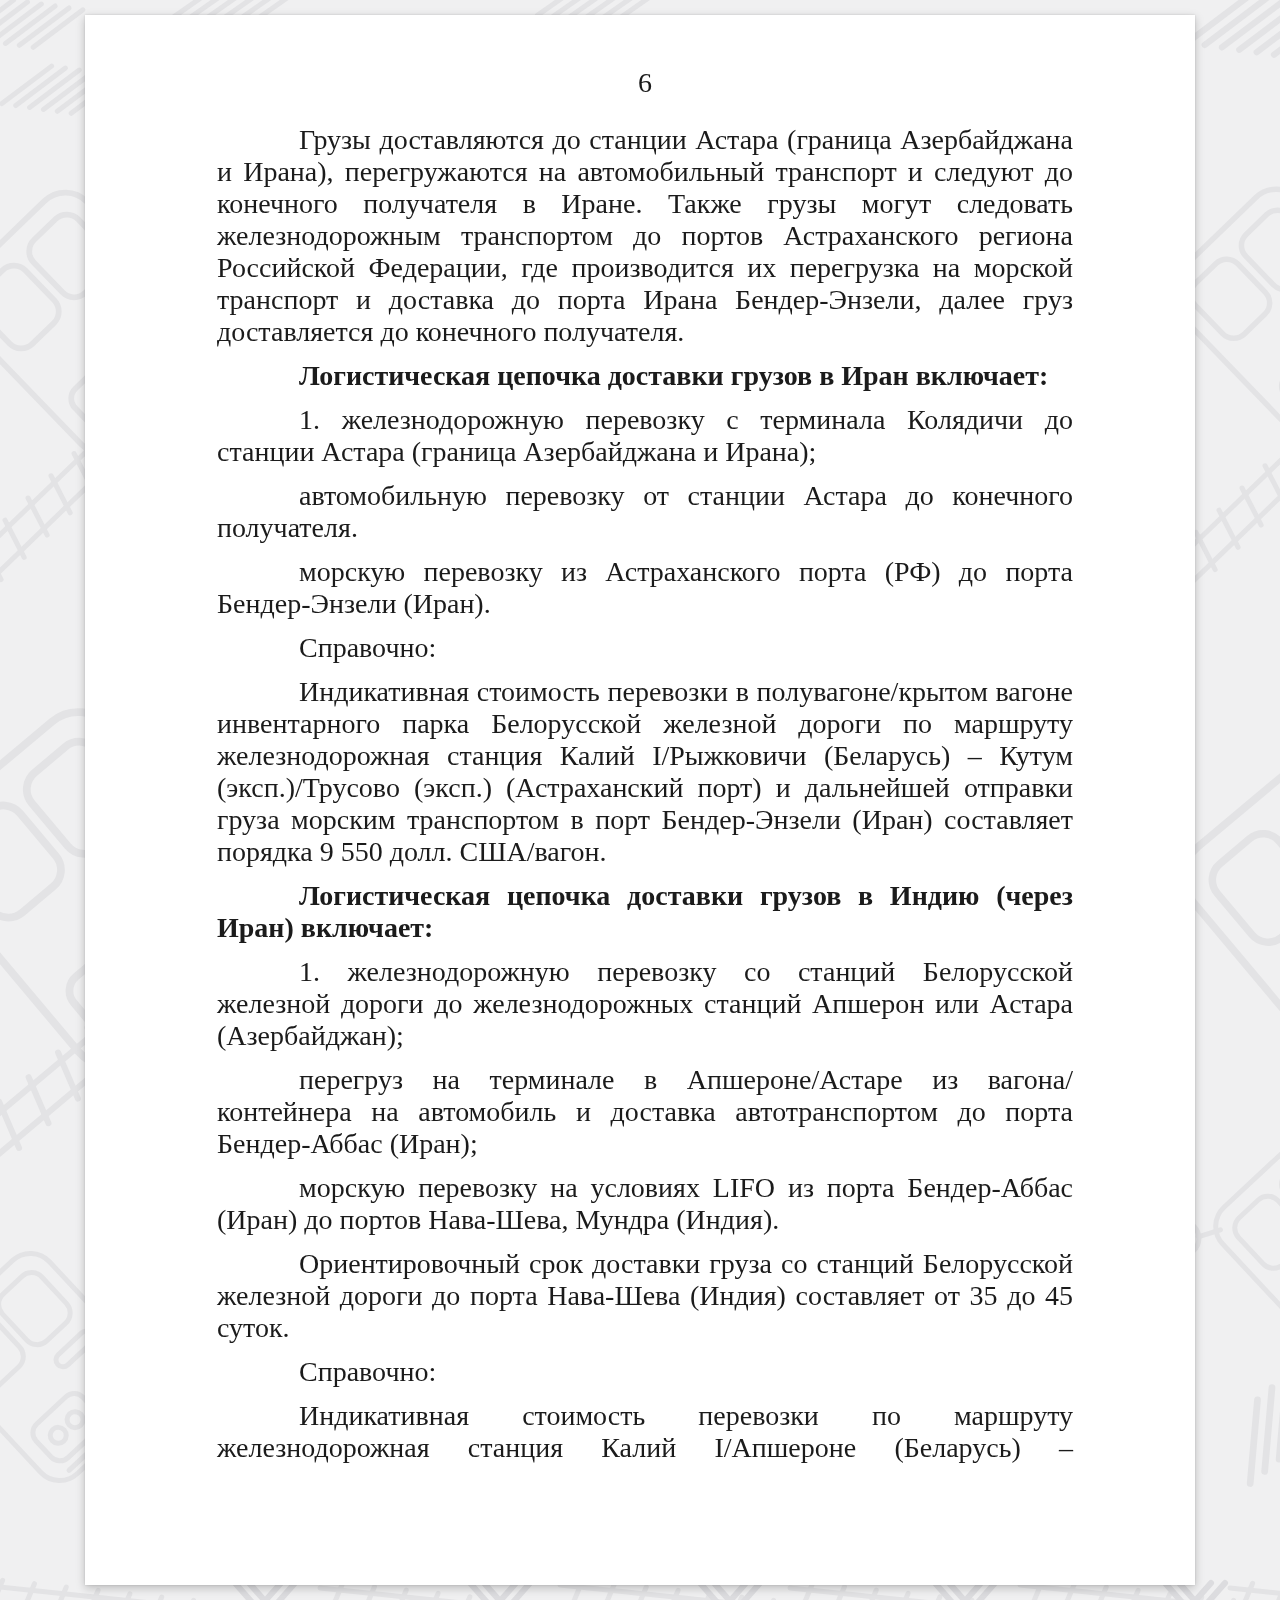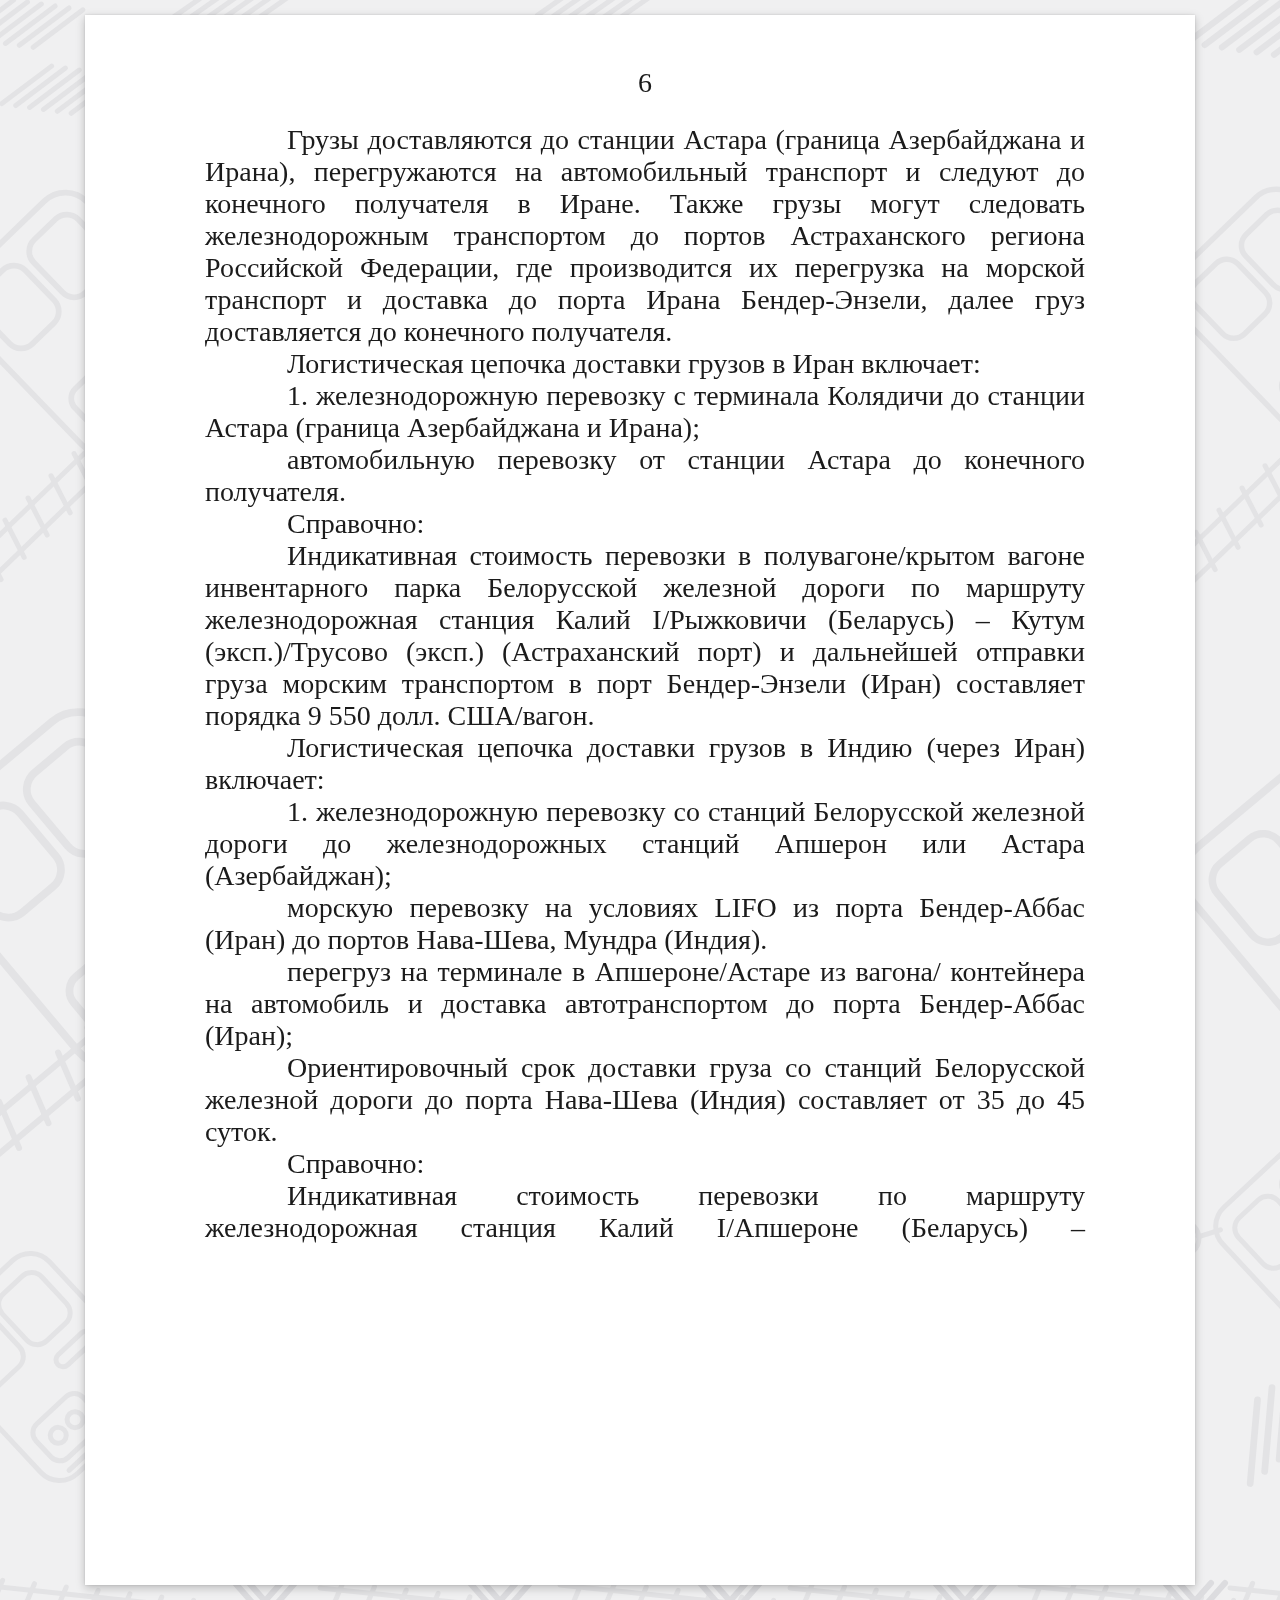--- a/index.html
+++ b/index.html
@@ -26,25 +26,25 @@
     font-size:28px;
     line-height:32px;
     color:#1b1b1b;
   }
   .page-number{
     text-align:center;
     line-height:32px;
     margin-bottom:25px;
   }
   .body-text p{
-    margin:0;
+    margin:12px;
     text-align:justify;
     text-indent:82px;
   }
-  .body-text p.bold{font-weight:normal;}
+  .body-text p.bold{font-weight:bold;}
   .body-text p.italic{}
   .body-text p:last-child{text-align-last:justify;}
 </style>
 </head>
 <body>
 
 <svg class="bg-pattern" viewBox="0 0 1280 1600" xmlns="http://www.w3.org/2000/svg" aria-hidden="true">
   <defs>
     <g id="tram" fill="none" stroke="#e3e3e5" stroke-width="5" stroke-linecap="round">
       <circle cx="-26" cy="-6" r="17"></circle>
@@ -115,24 +115,25 @@
 </svg>
 
 <div class="page">
   <div class="content">
     <div class="page-number">6</div>
     <div class="body-text">
         <p class="normal">Грузы доставляются до станции Астара (граница Азербайджана и Ирана), перегружаются на автомобильный транспорт и следуют до конечного получателя в Иране. Также грузы могут следовать железнодорожным транспортом до портов Астраханского региона Российской Федерации, где производится их перегрузка на морской транспорт и доставка до порта Ирана Бендер-Энзели, далее груз доставляется до конечного получателя.</p>
         <p class="bold">Логистическая цепочка доставки грузов в Иран включает:</p>
         <p class="normal">1. железнодорожную перевозку с терминала Колядичи до станции Астара (граница Азербайджана и Ирана);</p>
         <p class="normal">автомобильную перевозку от станции Астара до конечного получателя.</p>
+        <p class="normal">морскую перевозку из Астраханского порта (РФ) до порта Бендер-Энзели (Иран).</p>
         <p class="italic">Справочно:</p>
         <p class="italic">Индикативная стоимость перевозки в полувагоне/крытом вагоне инвентарного парка Белорусской железной дороги по маршруту железнодорожная станция Калий I/Рыжковичи (Беларусь) – Кутум (эксп.)/Трусово (эксп.) (Астраханский порт) и дальнейшей отправки груза морским транспортом в порт Бендер-Энзели (Иран) составляет порядка 9 550 долл. США/вагон.</p>
         <p class="bold">Логистическая цепочка доставки грузов в Индию (через Иран) включает:</p>
         <p class="normal">1. железнодорожную перевозку со станций Белорусской железной дороги до железнодорожных станций Апшерон или Астара (Азербайджан);</p>
+        <p class="normal">перегруз на терминале в Апшероне/Астаре из вагона/ контейнера на автомобиль и доставка автотранспортом до порта Бендер-Аббас (Иран);</p>
         <p class="normal">морскую перевозку на условиях LIFO из порта Бендер-Аббас (Иран) до портов Нава-Шева, Мундра (Индия).</p>
-        <p class="normal">перегруз на терминале в Апшероне/Астаре из вагона/ контейнера на автомобиль и доставка автотранспортом до порта Бендер-Аббас (Иран);</p>
         <p class="normal">Ориентировочный срок доставки груза со станций Белорусской железной дороги до порта Нава-Шева (Индия) составляет от 35 до 45 суток.</p>
         <p class="italic">Справочно:</p>
         <p class="italic">Индикативная стоимость перевозки по маршруту железнодорожная станция Калий I/Апшероне (Беларусь) –</p>
       </div>
   </div>
 </div>
 
 </body></html>

